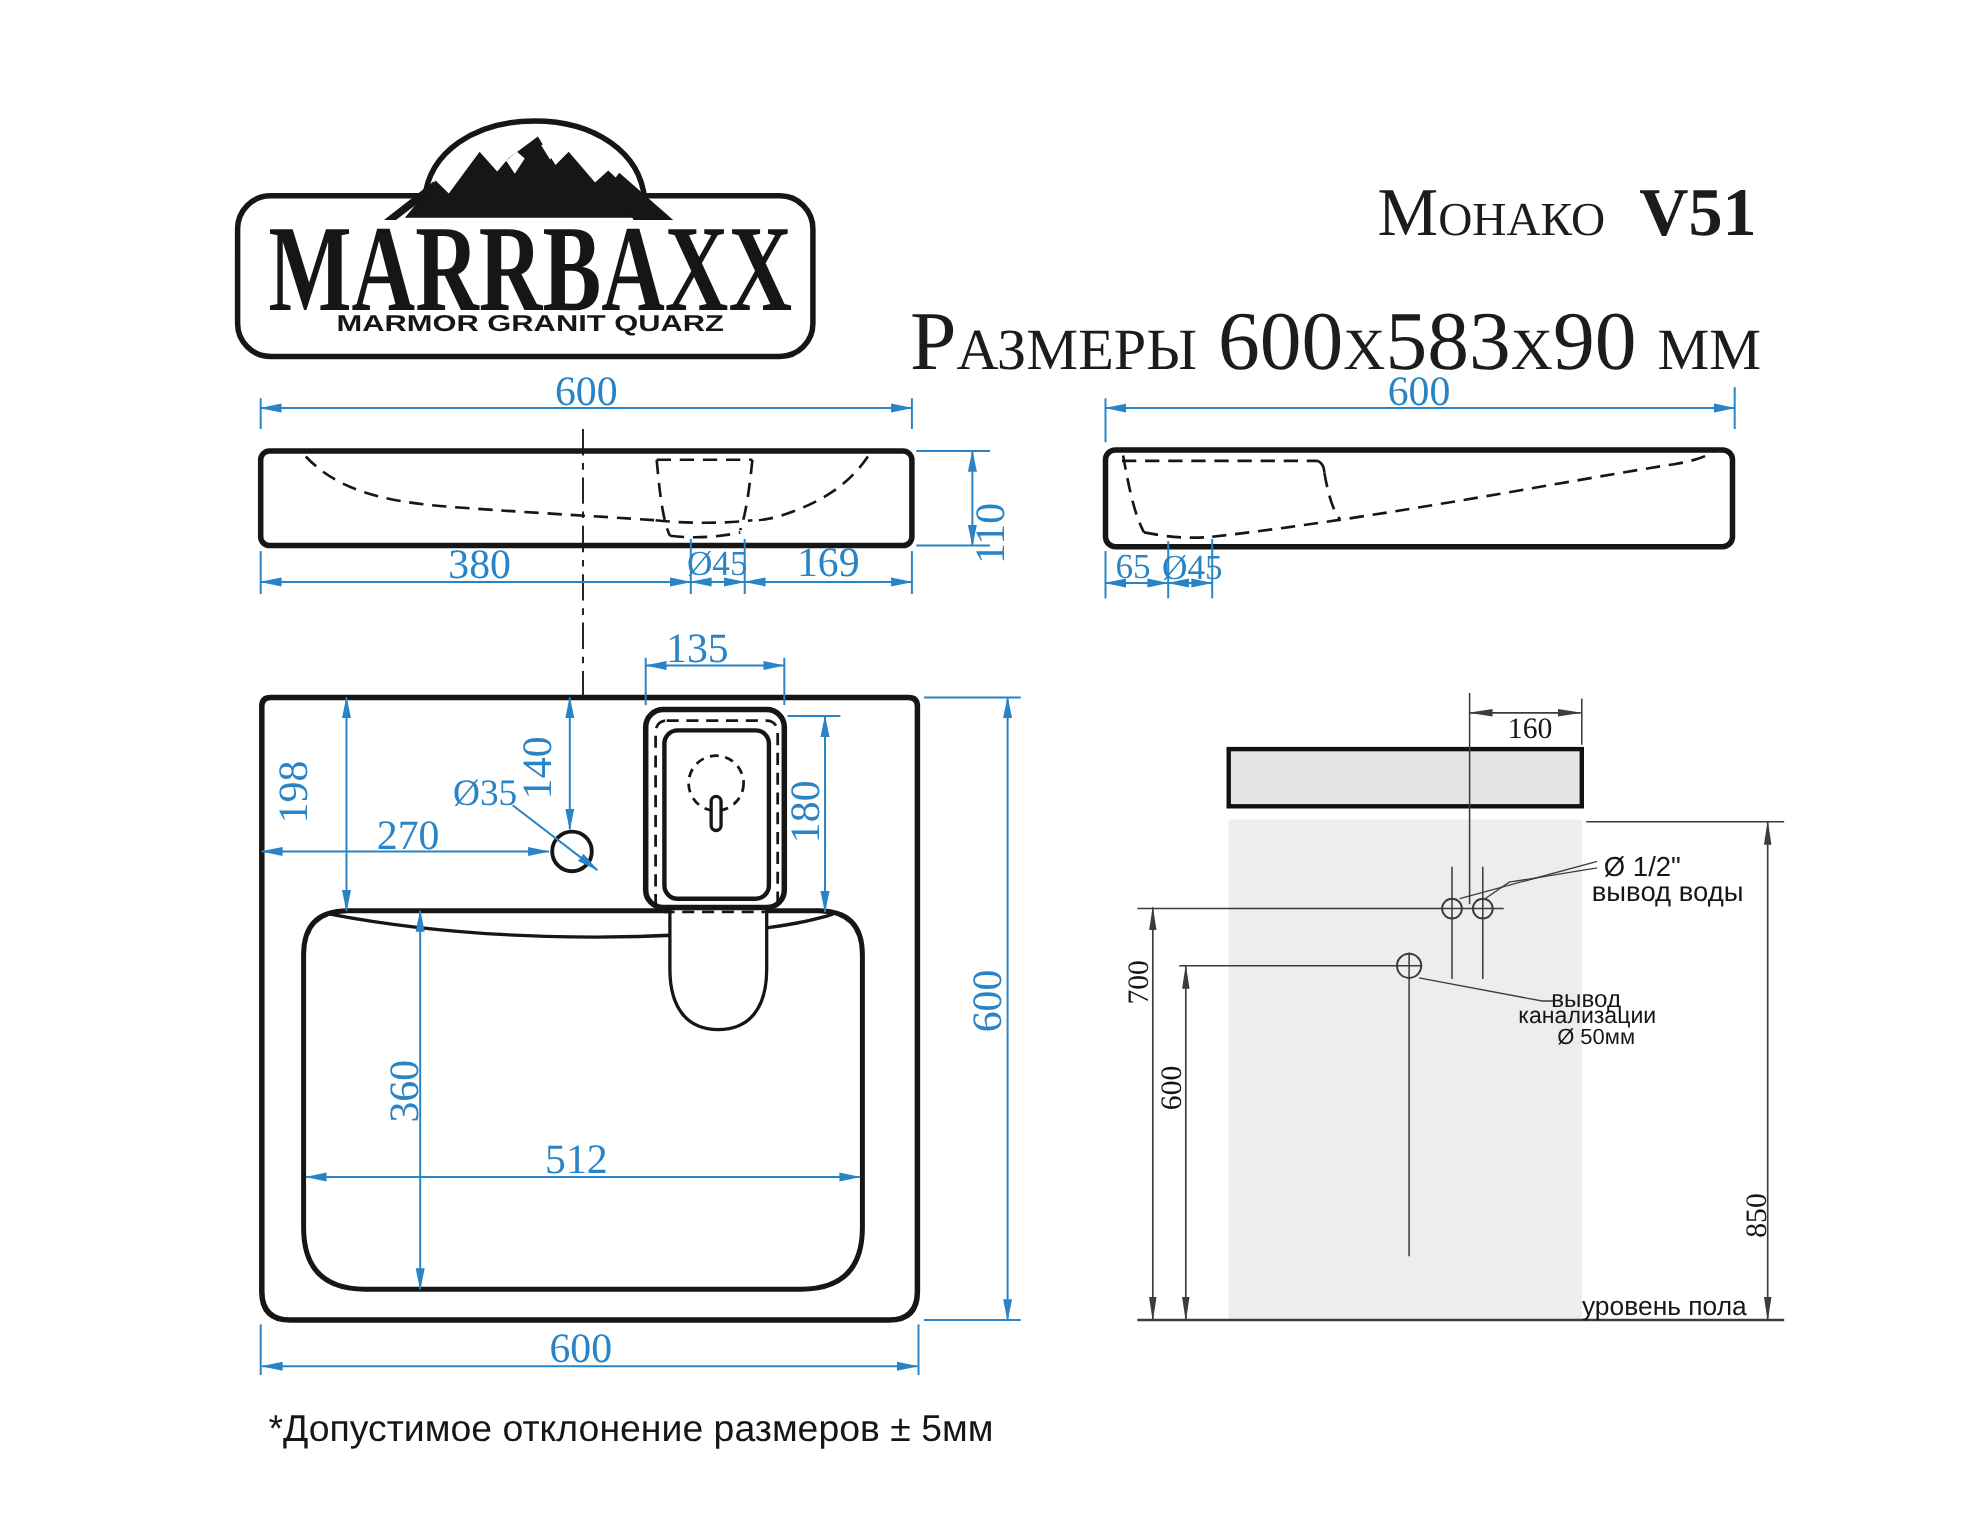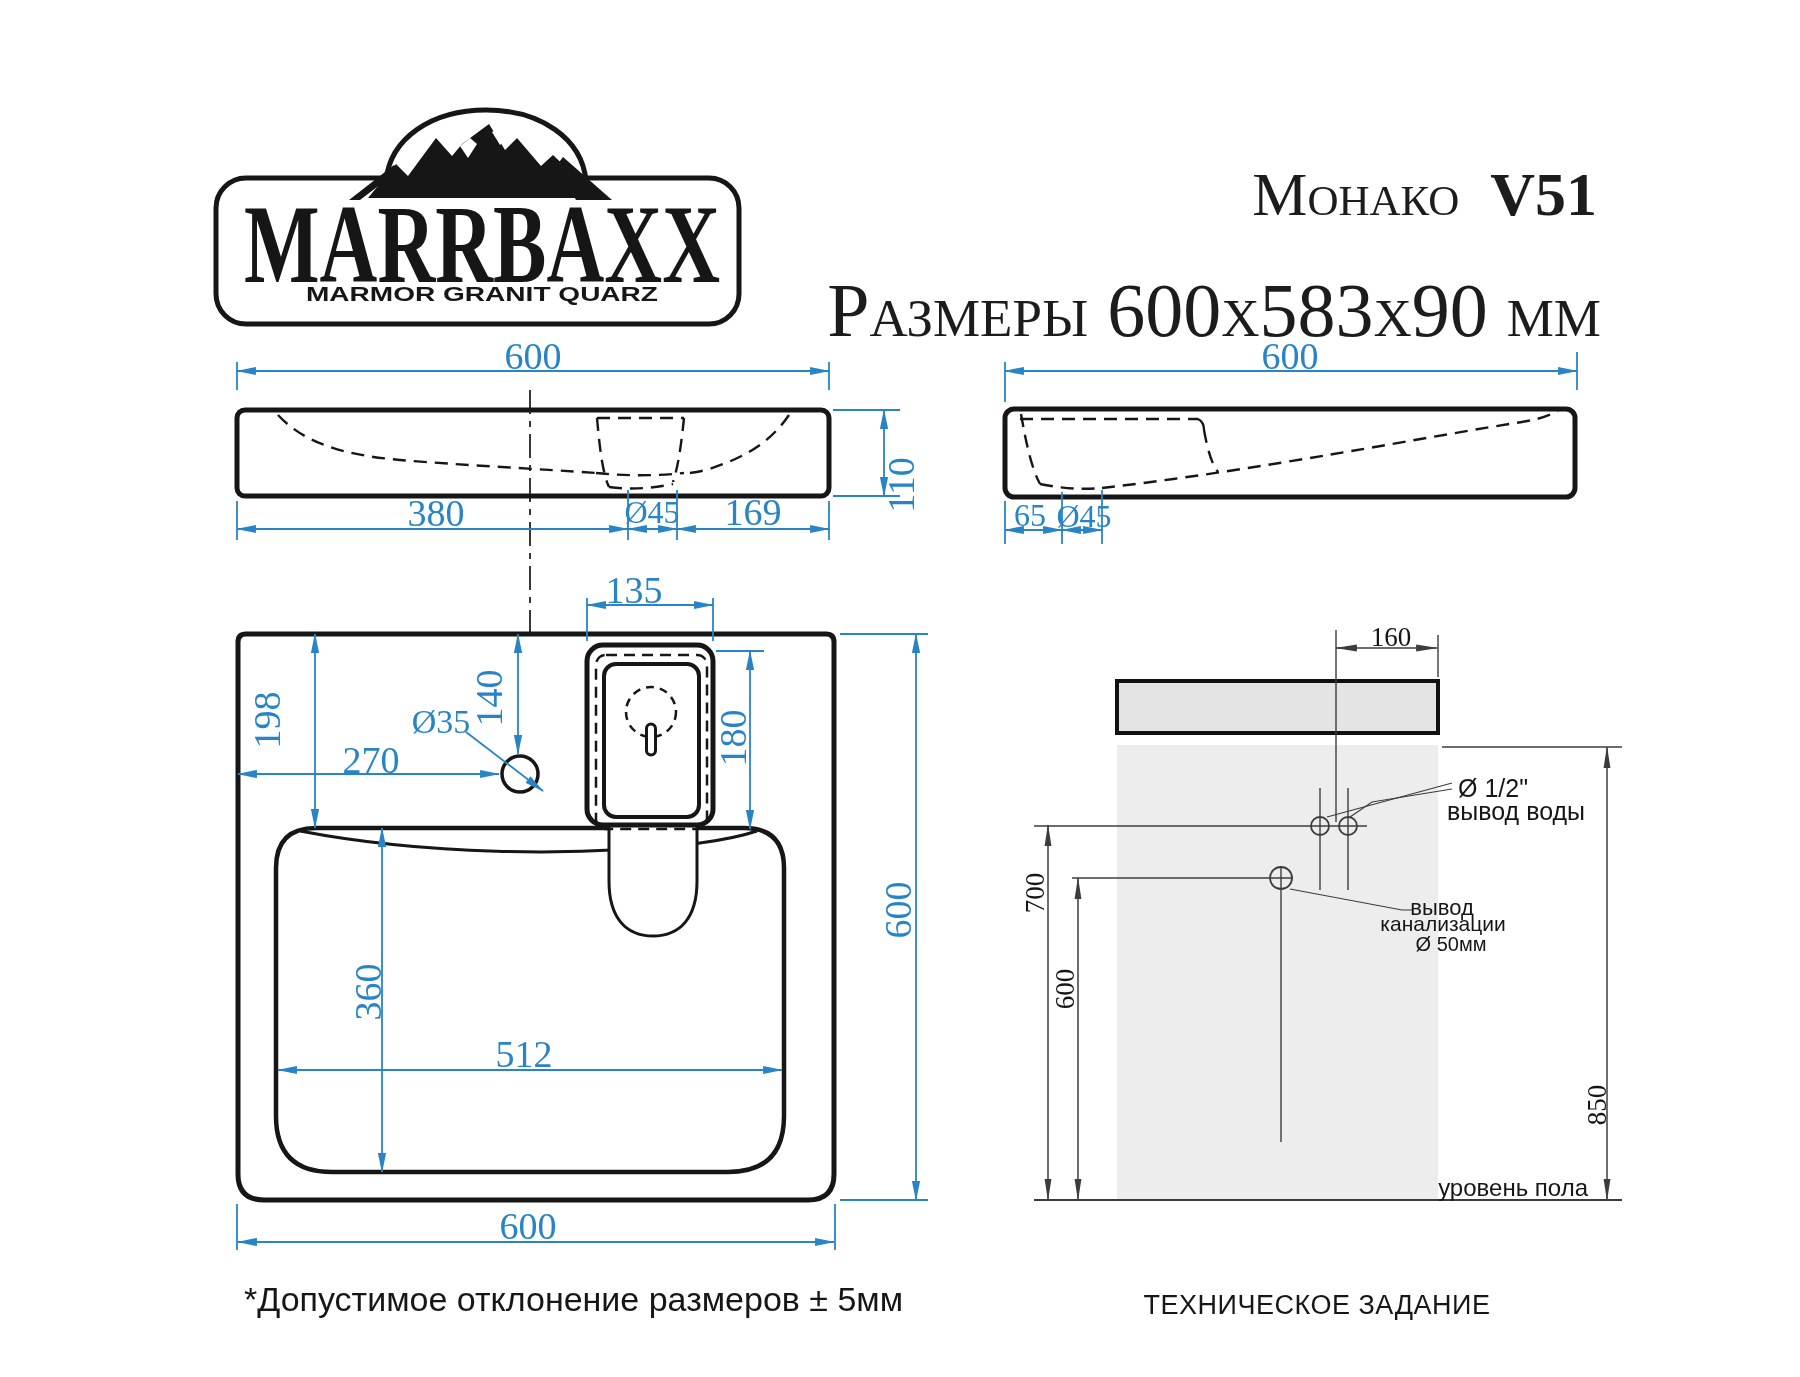--- a/index.html
+++ b/index.html
@@ -186,27 +186,26 @@
 <span class="vtxt b" style="left:267px;top:688px;">198</span>
 <span class="vtxt b" style="left:489px;top:666px;">140</span>
 <span class="txt b" style="left:371px;top:728px;text-align:right;">270</span>
 <span class="txt b b34" style="left:441px;top:690px;">Ø35</span>
 <span class="vtxt b" style="left:733px;top:706px;">180</span>
 <span class="vtxt b" style="left:368px;top:960px;">360</span>
 <span class="txt b" style="left:524px;top:1022px;">512</span>
 <span class="txt b" style="left:528px;top:1194px;">600</span>
 <span class="vtxt b" style="left:898px;top:878px;">600</span>
 
-<span class="txt k" style="left:1391px;top:605px;">160</span>
+<span class="txt k" style="left:1391px;top:630px;">160</span>
 <span class="vtxt k" style="left:1035px;top:861px;">700</span>
 <span class="vtxt k" style="left:1065px;top:957px;">600</span>
 <span class="vtxt k" style="left:1597px;top:1073px;">850</span>
 <span class="s" style="position:absolute;left:1458px;top:742px;font-size:25px;">Ø 1/2"</span>
 <span class="s" style="position:absolute;left:1447px;top:765px;font-size:25px;text-align:right;">вывод воды</span>
 <span class="txt s" style="left:1442px;top:876px;font-size:22px;">вывод</span>
 <span class="txt s" style="left:1443px;top:892px;font-size:21px;">канализации</span>
 <span class="txt s" style="left:1451px;top:912px;font-size:20px;">Ø 50мм</span>
 <span class="s" style="position:absolute;right:212px;top:1142px;font-size:24px;">уровень пола</span>
 
-<span class="txt s" style="left:1317px;top:1273px;font-size:27px;letter-spacing:0.5px;">ТЕХНИЧЕСКОЕ ЗАДАНИЕ</span>
 <span class="s" style="position:absolute;left:244px;top:1248px;font-size:34px;">*Допустимое отклонение размеров ± 5мм</span>
 
 </div>
 
 </body></html>

